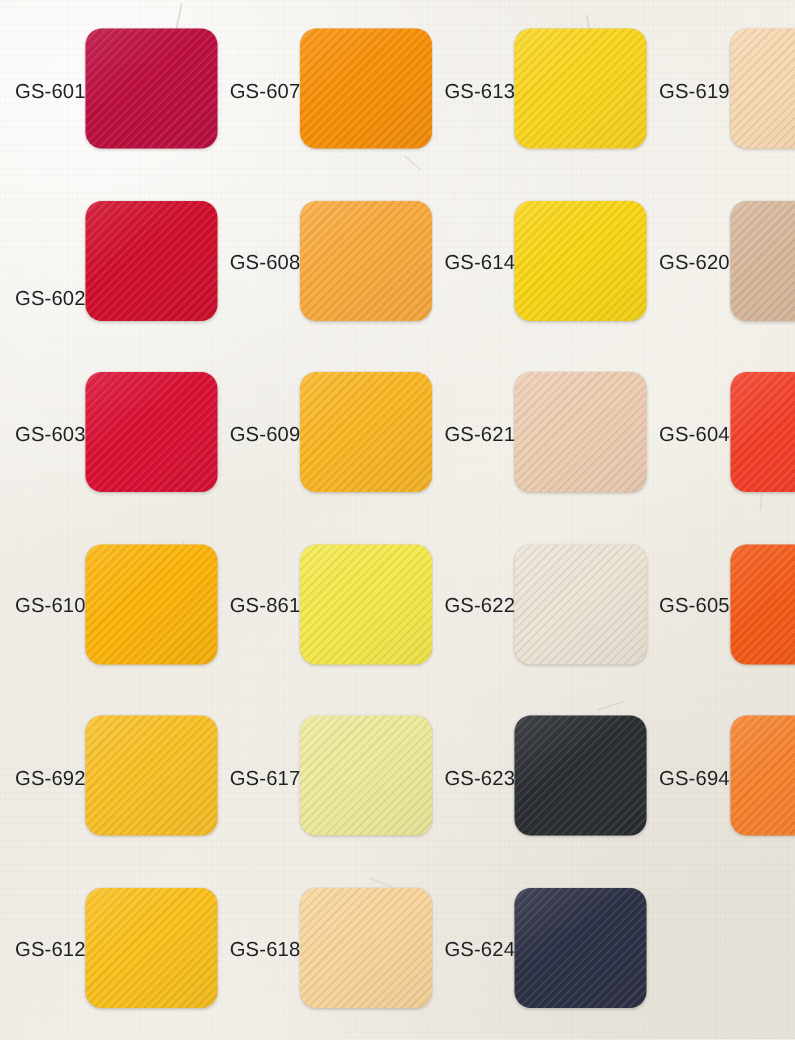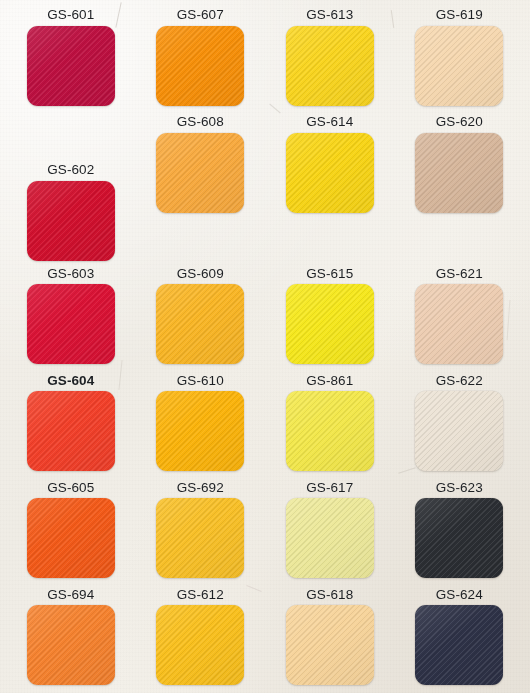--- a/index.html
+++ b/index.html
@@ -61,21 +61,20 @@
     width: 530px;
     height: 693px;
     box-sizing: border-box;
     padding: 2px 6px 4px 6px;
     z-index: 2;
   }
 
   .cell {
     position: relative;
     display: flex;
-    flex-direction: column;
     align-items: center;
     justify-content: flex-start;
     box-sizing: border-box;
     padding: 0 4px;
   }
 
   .swatch-label {
     font-size: 13.5px;
     line-height: 1;
     letter-spacing: 0.1px;
@@ -216,36 +215,30 @@
       </div>
     </div>
 
     <div class="cell">
       <div class="swatch-label" style="color: rgb(29, 32, 36);">GS-609</div>
       <div class="swatch-wrap">
         <div class="swatch" style="background-color: rgb(249, 182, 38);"></div>
       </div>
     </div>
 
-    <div class="cell">
-      <div class="swatch-label" style="color: rgb(29, 32, 36);">GS-615</div>
-      <div class="swatch-wrap">
-        <div class="swatch" style="background-color: rgb(246, 232, 29);"></div>
-      </div>
-    </div>
 
     <div class="cell">
       <div class="swatch-label" style="color: rgb(29, 32, 36);">GS-621</div>
       <div class="swatch-wrap">
         <div class="swatch" style="background-color: rgb(237, 205, 178);"></div>
       </div>
     </div>
 
     <div class="cell">
-      <div class="swatch-label" style="color: rgb(29, 32, 36); font-weight: bold;">GS-604</div>
+      <div class="swatch-label" style="color: rgb(29, 32, 36);">GS-604</div>
       <div class="swatch-wrap">
         <div class="swatch" style="background-color: rgb(242, 64, 42);"></div>
       </div>
     </div>
 
     <div class="cell">
       <div class="swatch-label" style="color: rgb(29, 32, 36);">GS-610</div>
       <div class="swatch-wrap">
         <div class="swatch" style="background-color: rgb(251, 180, 12);"></div>
       </div>

